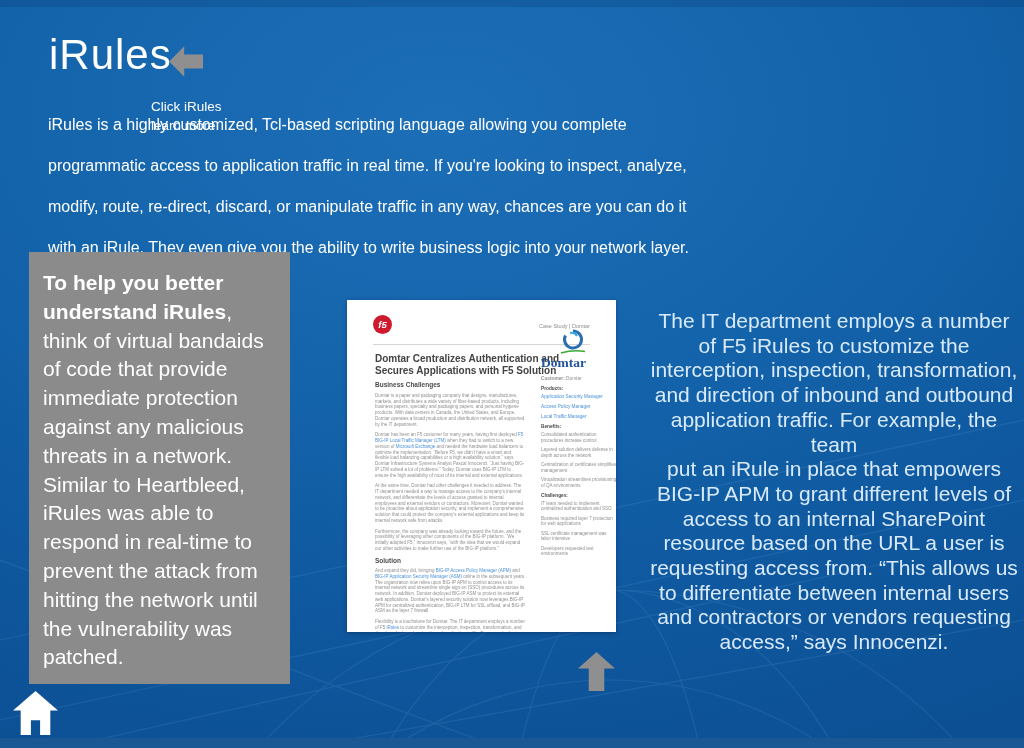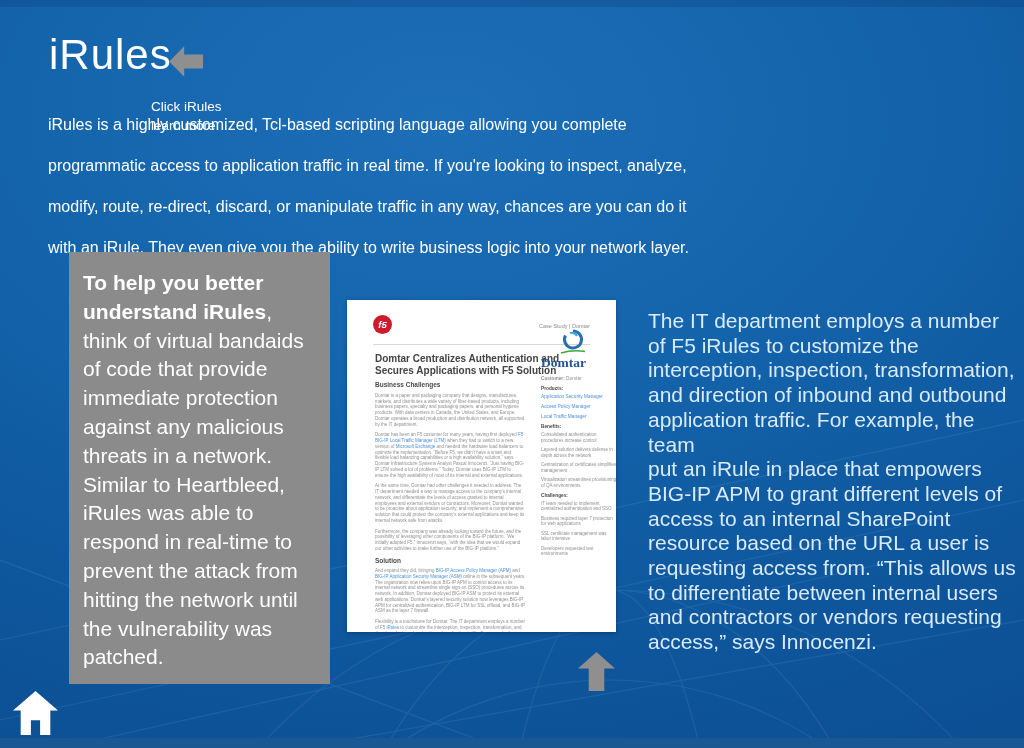--- a/index.html
+++ b/index.html
@@ -13,25 +13,25 @@
   .title{position:absolute;left:49px;top:31px;font-size:42px;color:#ffffff;letter-spacing:1px;}
   .back-group{position:absolute;left:151px;top:42px;display:flex;gap:19px;align-items:center;cursor:pointer;flex-direction:column;}
   .back-arrow{width:34px;height:33px;margin-top:3px;background:#8f8f8f;
     clip-path:polygon(0% 50%,44% 4%,44% 29%,100% 29%,100% 71%,44% 71%,44% 96%);}
   .back-hint{color:#ffffff;font-size:13.5px;line-height:19px;white-space:pre-line;}
 
   .intro{position:absolute;left:48px;top:104px;width:950px;color:#ffffff;
     font-size:16px;line-height:41px;white-space:pre-line;}
 
   .callout{position:absolute;left:29px;top:252px;width:261px;height:432px;background:#8b8b8b;
-    color:#ffffff;box-sizing:border-box;padding:17px 13px 0 14px;font-size:21px;line-height:28.8px;margin-left:40px;}
+    color:#ffffff;box-sizing:border-box;padding:17px 13px 0 14px;font-size:21px;line-height:28.8px;}
   .callout b{font-weight:700;}
 
   .quote{position:absolute;left:648px;top:309px;width:372px;color:#d9eafb;
-    font-size:21px;line-height:24.7px;white-space:pre-line;}
+    font-size:21px;line-height:24.7px;white-space:pre-line;text-align:center;}
 
   .doc{position:absolute;left:347px;top:300px;width:269px;height:332px;background:#ffffff;
     box-shadow:0 1px 4px rgba(0,10,40,0.35);cursor:pointer;overflow:hidden;}
   .doc-inner{position:relative;width:538px;height:690px;transform:scale(0.5);transform-origin:0 0;}
   .f5ball{position:absolute;left:52px;top:30px;width:38px;height:38px;border-radius:50%;
     background:#cf1a2e;color:#fff;font-style:italic;font-weight:700;font-size:19px;
     display:flex;align-items:center;justify-content:center;}
   .doc-meta{position:absolute;right:52px;top:46px;font-size:11px;color:#8d8d8d;}
   .doc-rule{position:absolute;left:52px;right:52px;top:88px;border-top:2px solid #d6d6d6;}
   .doc-title{position:absolute;left:56px;top:104px;width:380px;font-size:20px;line-height:25px;

